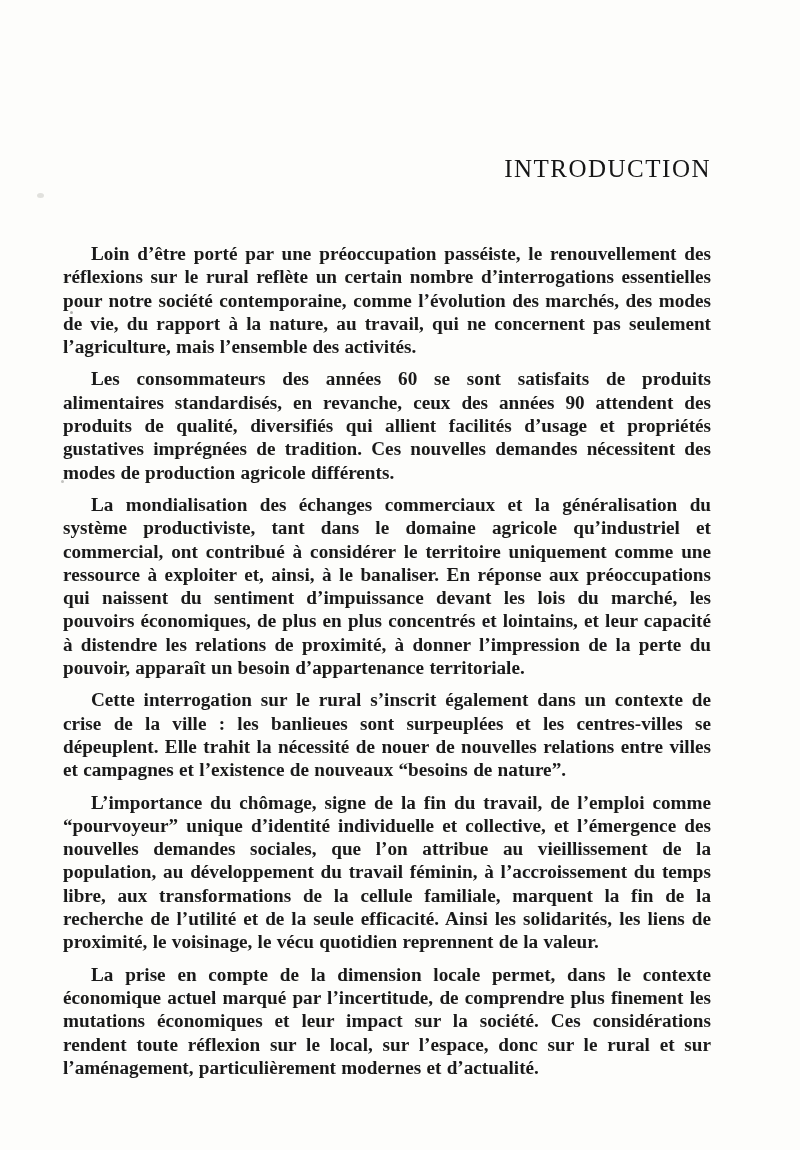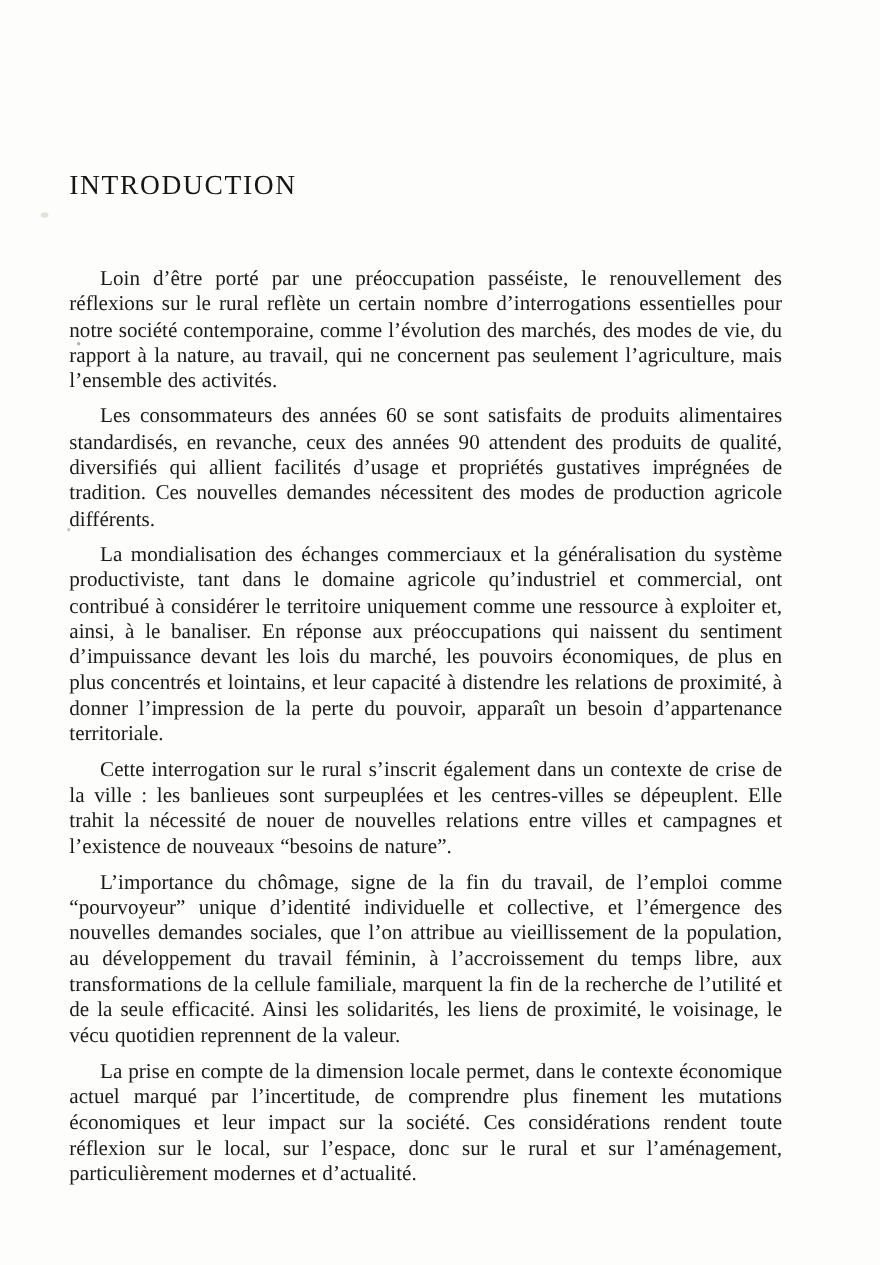--- a/index.html
+++ b/index.html
@@ -16,40 +16,41 @@
     color: #1a1a1a;
     font-family: "Liberation Serif", "DejaVu Serif", serif;
     overflow: hidden;
   }
   .title {
     position: absolute;
     top: 155px;
     left: 63px;
     width: 648px;
     margin: 0;
-    text-align: left;
+    text-align: right;
     font-size: 25px;
     font-weight: normal;
     letter-spacing: 1.5px;
     color: #161616;
   }
   .body-text {
     position: absolute;
     top: 242px;
     left: 63px;
     width: 648px;
     text-align: justify;
     font-size: 19.2px;
     line-height: 23.3px;
     word-spacing: 0.5px;
     color: #1a1a1a;
   }
   .body-text p {
     margin: 0 0 9px 0;
     text-indent: 28px;
+    font-weight: bold;
   }
   .speck {
     position: absolute;
     border-radius: 50%;
   }
   .speck-1 { left: 37px;  top: 193px;  width: 7px; height: 5px; background: #d9d9d6; opacity: 0.8; }
   .speck-2 { left: 70px;  top: 311px;  width: 3px; height: 3px; background: #8f8f8c; opacity: 0.7; }
   .speck-3 { left: 61px;  top: 480px;  width: 3px; height: 3px; background: #a8a8a4; opacity: 0.7; }
 </style>
 </head>

